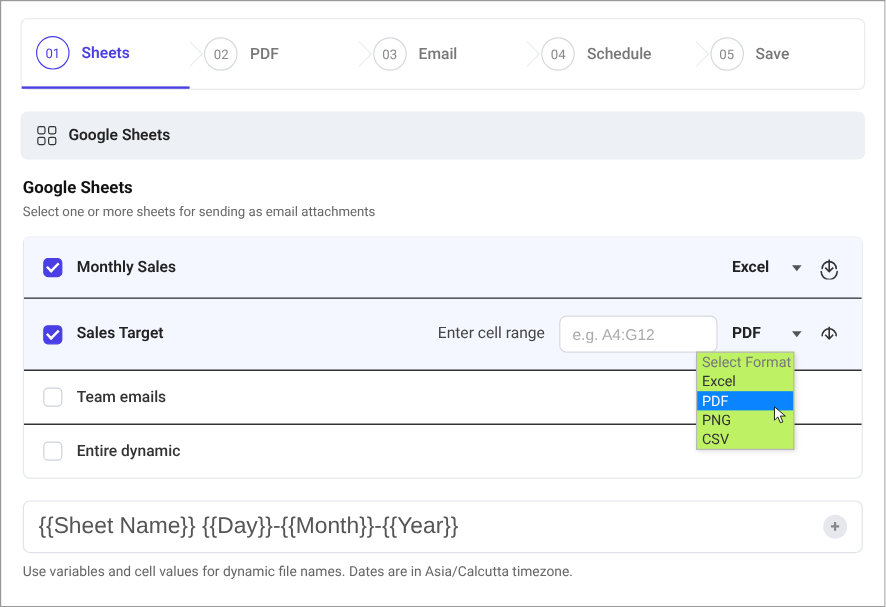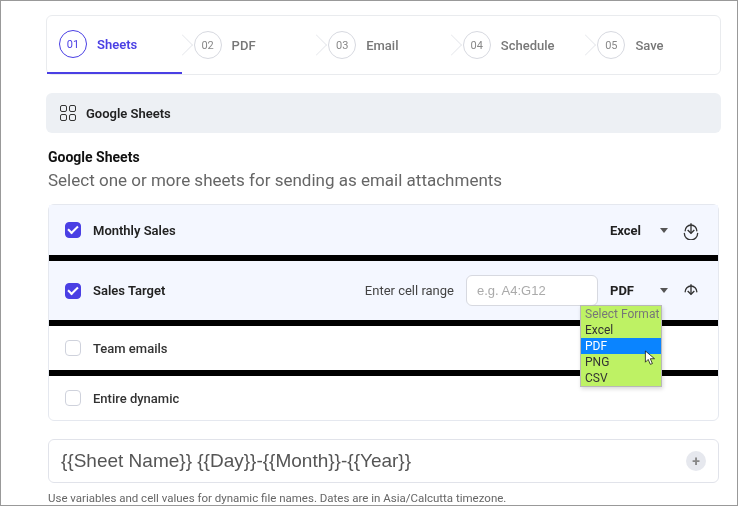--- a/index.html
+++ b/index.html
@@ -9,21 +9,20 @@
     color: #111;
     background: #fff;
   }
   .frame {
     width: 738px;
     height: 506px;
     border: 1px solid #999;
     position: relative;
     overflow: hidden;
     display: flex;
-    padding-left: 29px;
   }
   .scrollarea {
     flex: 1;
     overflow-y: scroll;
     padding: 14px 16px 10px 16px;
   }
   .scrollarea::-webkit-scrollbar { width: 16px; }
   .scrollarea::-webkit-scrollbar-track { background: #f1f1f1; }
   .scrollarea::-webkit-scrollbar-thumb { background: #c1c1c1; border-radius: 2px; }
 
@@ -94,33 +93,33 @@
     grid-template-rows: 7px 7px;
     gap: 2px;
   }
   .grid-icon span {
     border: 1.3px solid #333;
     border-radius: 2px;
   }
 
   .content-block { padding: 0 2px; }
   .block-title { font-weight: 700; font-size: 14px; margin-bottom: 5px; }
-  .block-sub { color: #666; font-size: 17px; margin-bottom: 14px; }
+  .block-sub { color: #666; font-size: 11px; margin-bottom: 14px; }
 
   .sheet-list {
     border: 1px solid #e5e8ef;
     border-radius: 6px;
     overflow: visible;
   }
   .sheet-row {
     display: flex;
     align-items: center;
     padding: 14px 16px;
     gap: 12px;
-    border-bottom: 6px solid #000000;
+    border-bottom: 1px solid #000000;
     position: relative;
   }
   .sheet-row:last-child { border-bottom: none; }
   .sheet-row.selected { background: #f4f7ff; }
   .chk {
     width: 16px; height: 16px;
     border-radius: 4px;
     border: 1px solid #cfd2dc;
     background: #fff;
     display: flex; align-items: center; justify-content: center;

